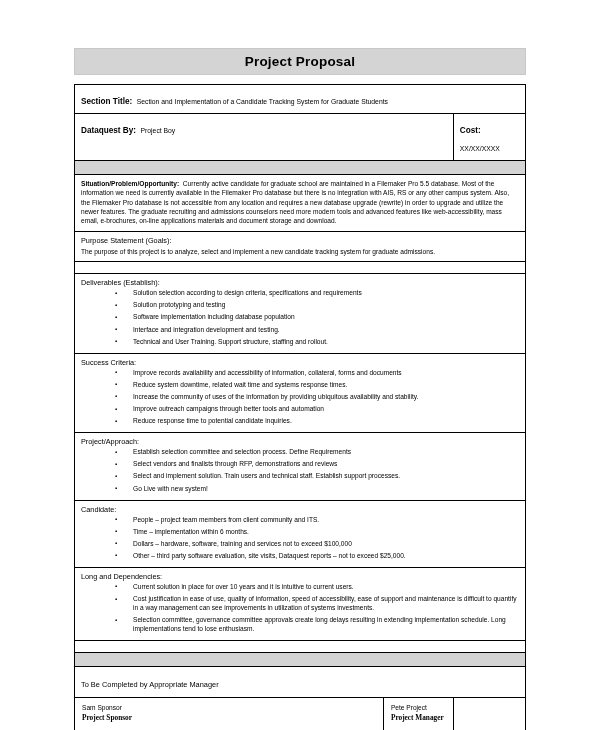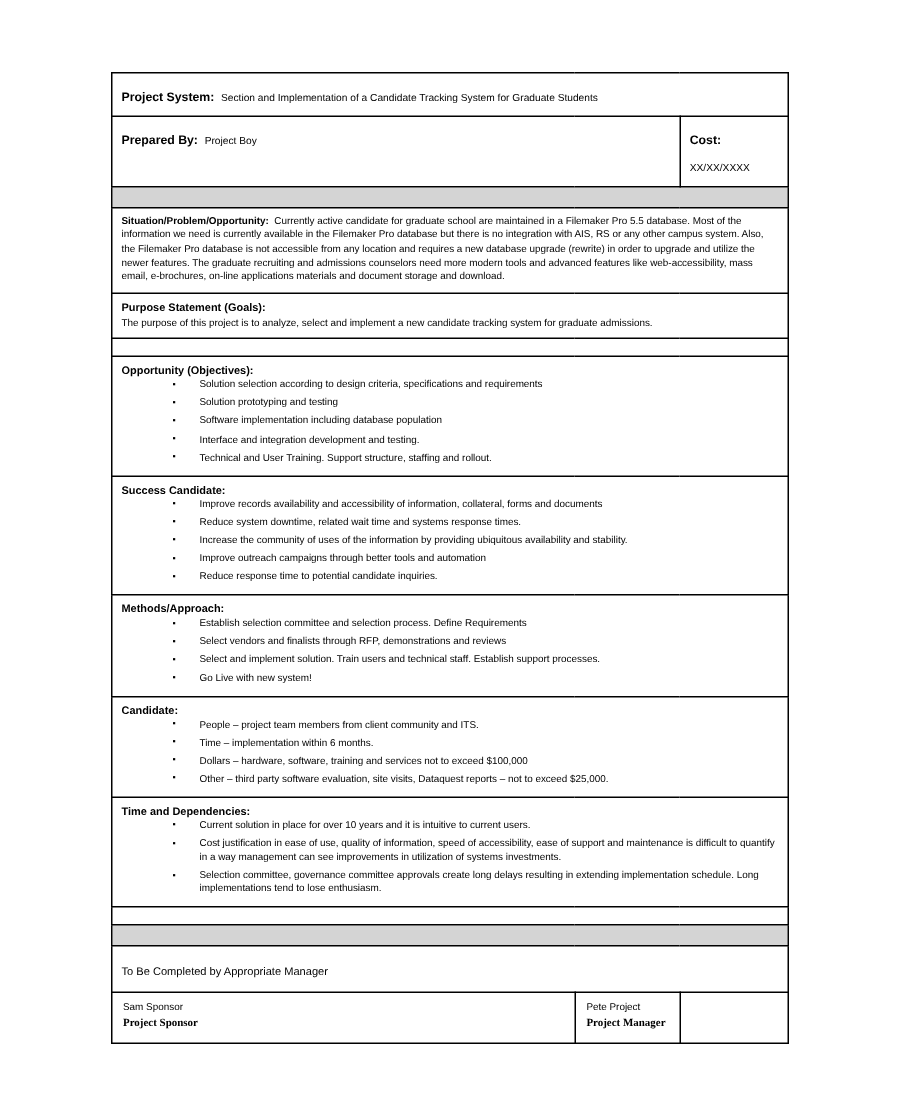--- a/index.html
+++ b/index.html
@@ -82,21 +82,21 @@
   .spacer-gray {
     background: #d4d4d4;
     height: 13px;
   }
   .spacer-white {
     background: #ffffff;
     height: 11px;
   }
   .sec-head {
     font-size: 7.3px;
-    font-weight: bold;
+    font-weight: normal;
     margin-bottom: 2px;
   }
   .para {
     font-size: 6.6px;
     line-height: 1.42;
     text-align: left;
   }
   .para-inline-head {
     font-weight: bold;
   }
@@ -140,42 +140,45 @@
     font-size: 7.4px;
     font-weight: normal;
   }
 </style>
 </head>
 <body>
 
 <div class="page">
   <div class="doc">
 
+    <div class="title-banner">
+      <span class="title-banner-text">Project Proposal</span>
+    </div>
 
     <table class="main">
       <colgroup>
         <col style="width:68.5%">
         <col style="width:15.5%">
         <col style="width:16%">
       </colgroup>
 
       <tbody>
           <tr class="row-title">
         <td colspan="3">
           <div class="cell">
-            <span class="lbl">Project System:</span>
+            <span class="lbl">Section Title:</span>
             <span class="val">Section and Implementation of a Candidate Tracking System for Graduate Students</span>
           </div>
         </td>
       </tr>
 
       <tr class="row-prepared">
         <td colspan="2">
           <div class="cell">
-            <span class="lbl">Prepared By:</span>
+            <span class="lbl">Dataquest By:</span>
             <span class="val">Project Boy</span>
           </div>
         </td>
         <td>
           <div class="cell">
             <span class="lbl">Cost:</span>
             <span class="val">XX/XX/XXXX</span>
           </div>
         </td>
       </tr>
@@ -205,51 +208,51 @@
 
       <tr>
         <td colspan="3">
               <div class="spacer-white"></div>
             </td>
       </tr>
 
       <tr>
         <td colspan="3">
           <div class="cell">
-            <div class="sec-head">Opportunity (Objectives):</div>
+            <div class="sec-head">Deliverables (Establish):</div>
             <ul class="bullets">
               <li>Solution selection according to design criteria, specifications and requirements</li>
               <li>Solution prototyping and testing</li>
               <li>Software implementation including database population</li>
               <li>Interface and integration development and testing.</li>
               <li>Technical and User Training. Support structure, staffing and rollout.</li>
             </ul>
           </div>
         </td>
       </tr>
 
       <tr>
         <td colspan="3">
           <div class="cell">
-            <div class="sec-head">Success Candidate:</div>
+            <div class="sec-head">Success Criteria:</div>
             <ul class="bullets">
               <li>Improve records availability and accessibility of information, collateral, forms and documents</li>
               <li>Reduce system downtime, related wait time and systems response times.</li>
               <li>Increase the community of uses of the information by providing ubiquitous availability and stability.</li>
               <li>Improve outreach campaigns through better tools and automation</li>
               <li>Reduce response time to potential candidate inquiries.</li>
             </ul>
           </div>
         </td>
       </tr>
 
       <tr>
         <td colspan="3">
           <div class="cell">
-            <div class="sec-head">Methods/Approach:</div>
+            <div class="sec-head">Project/Approach:</div>
             <ul class="bullets">
               <li>Establish selection committee and selection process. Define Requirements</li>
               <li>Select vendors and finalists through RFP, demonstrations and reviews</li>
               <li>Select and implement solution.  Train users and technical staff.  Establish support processes.</li>
               <li>Go Live with new system!</li>
             </ul>
           </div>
         </td>
       </tr>
 
@@ -263,21 +266,21 @@
               <li>Dollars – hardware, software, training and services not to exceed $100,000</li>
               <li>Other – third party software evaluation, site visits, Dataquest reports – not to exceed $25,000.</li>
             </ul>
           </div>
         </td>
       </tr>
 
       <tr>
         <td colspan="3">
           <div class="cell">
-            <div class="sec-head">Time and Dependencies:</div>
+            <div class="sec-head">Long and Dependencies:</div>
             <ul class="bullets">
               <li>Current solution in place for over 10 years and it is intuitive to current users.</li>
               <li>Cost justification in ease of use, quality of information, speed of accessibility, ease of support and maintenance is difficult to quantify in a way management can see improvements in utilization of systems investments.</li>
               <li>Selection committee, governance committee approvals create long delays resulting in extending implementation schedule.  Long implementations tend to lose enthusiasm.</li>
             </ul>
           </div>
         </td>
       </tr>
 
       <tr>

